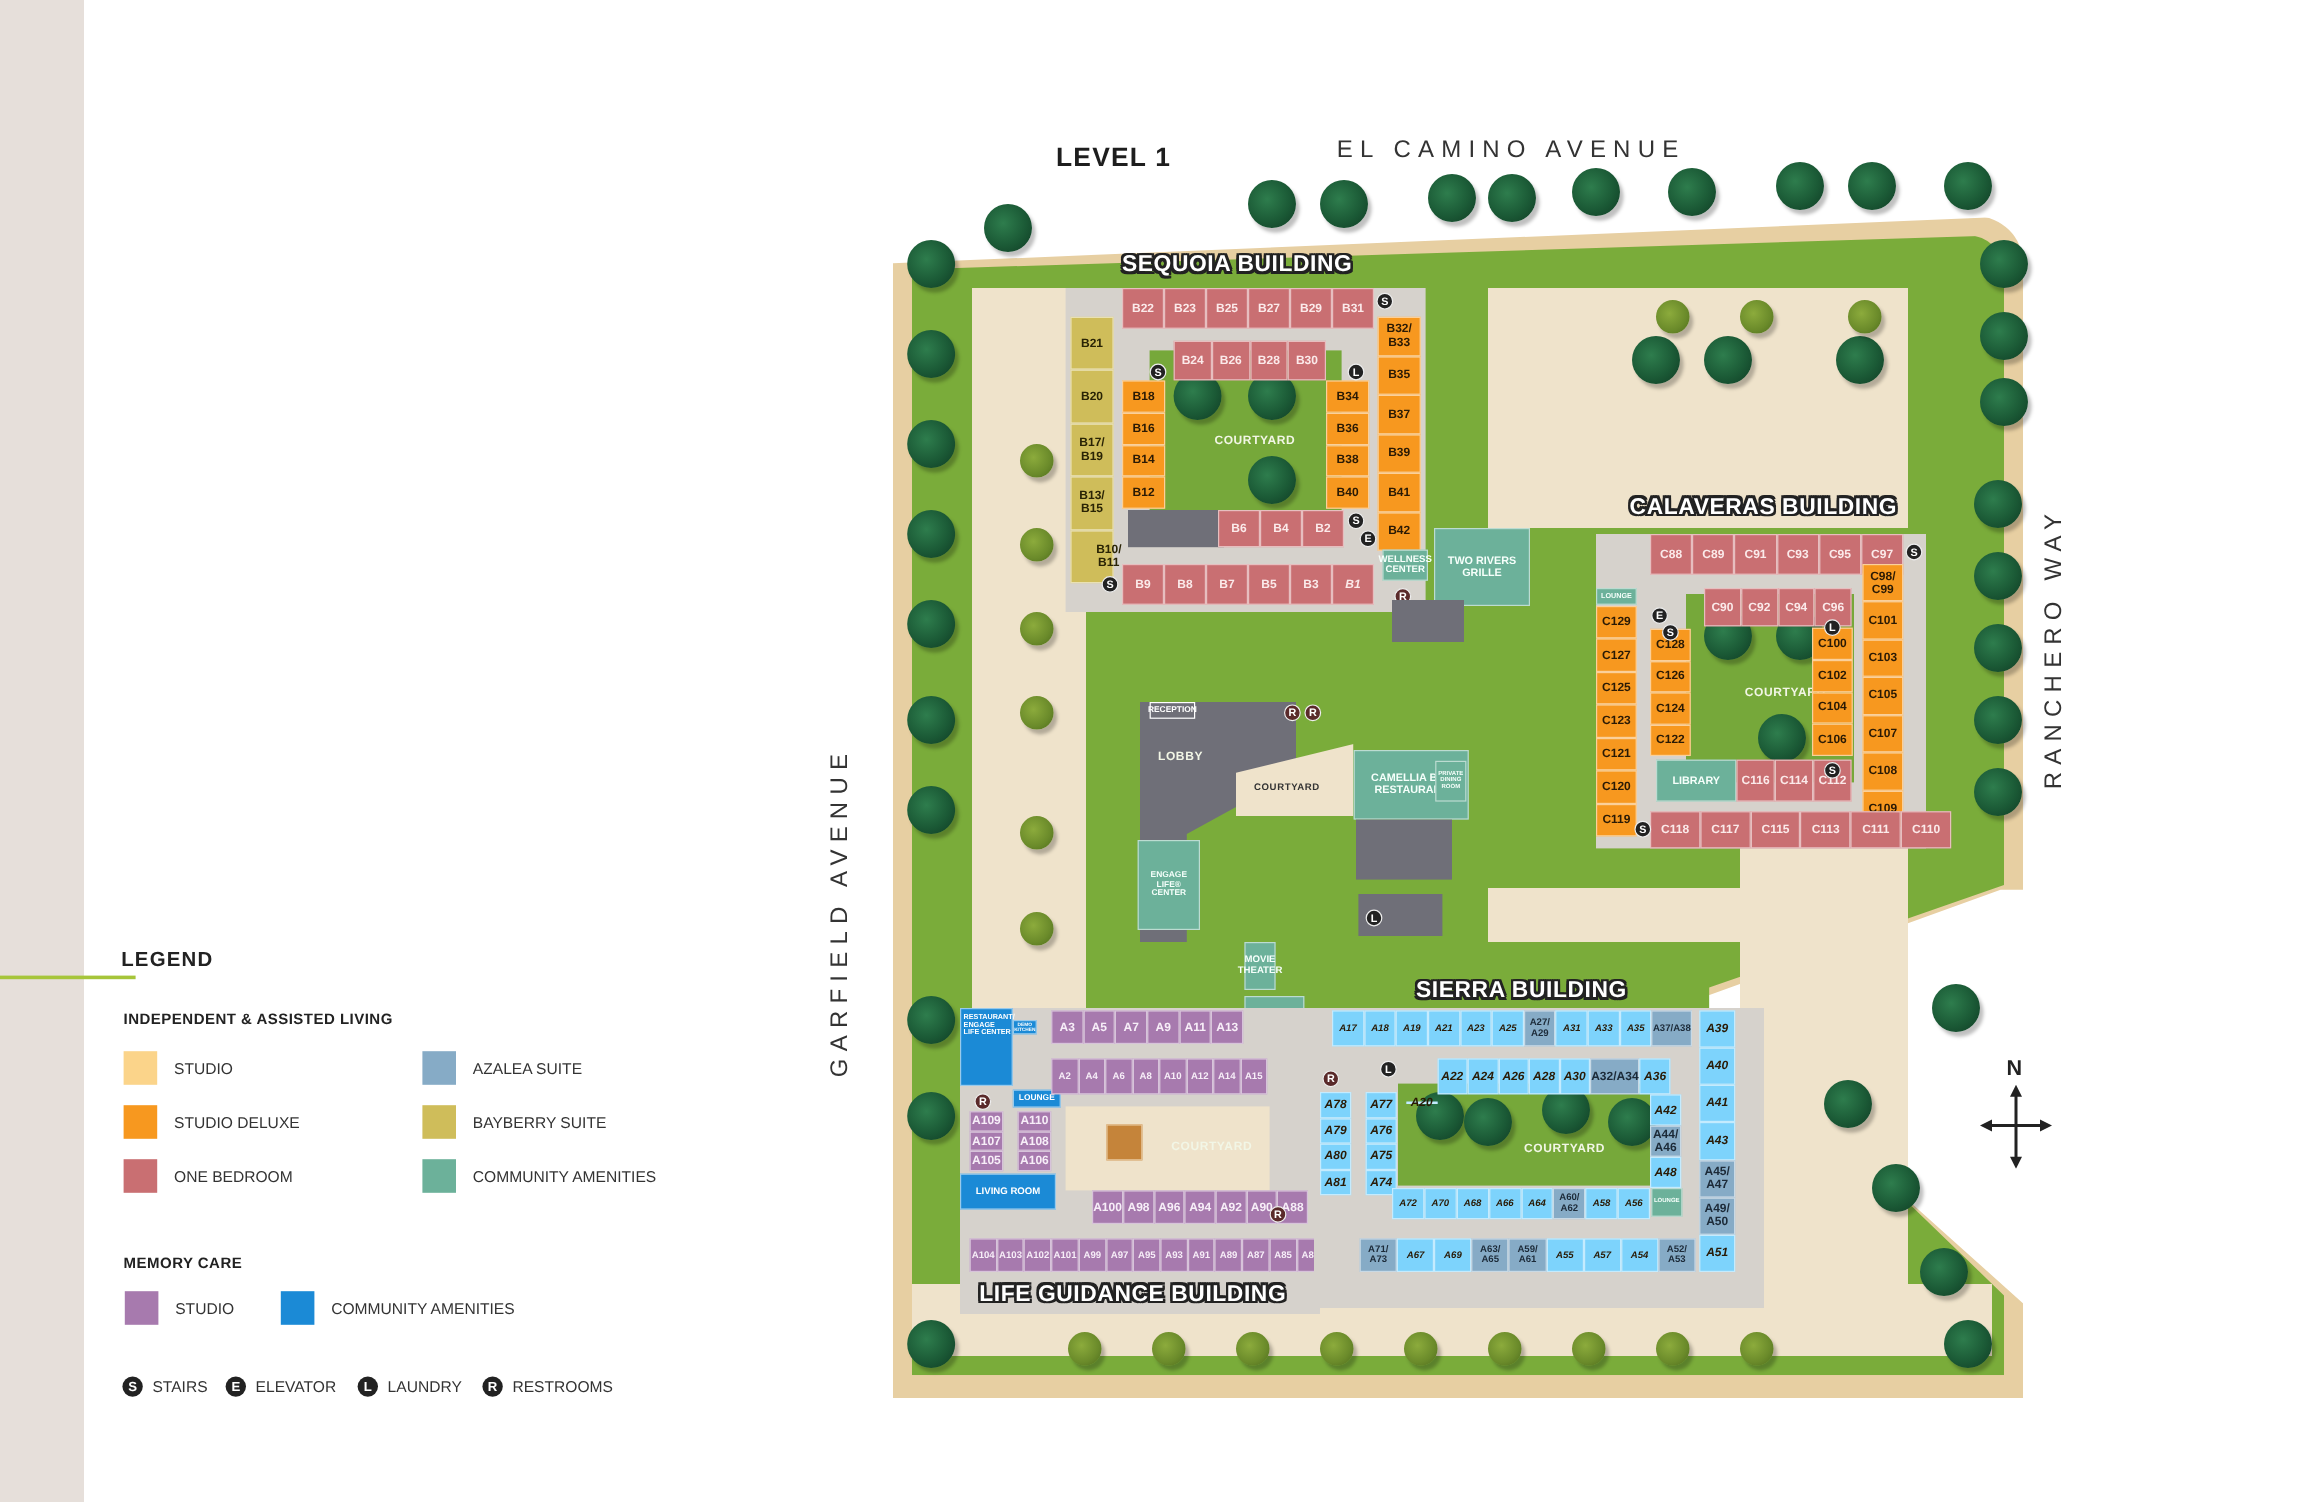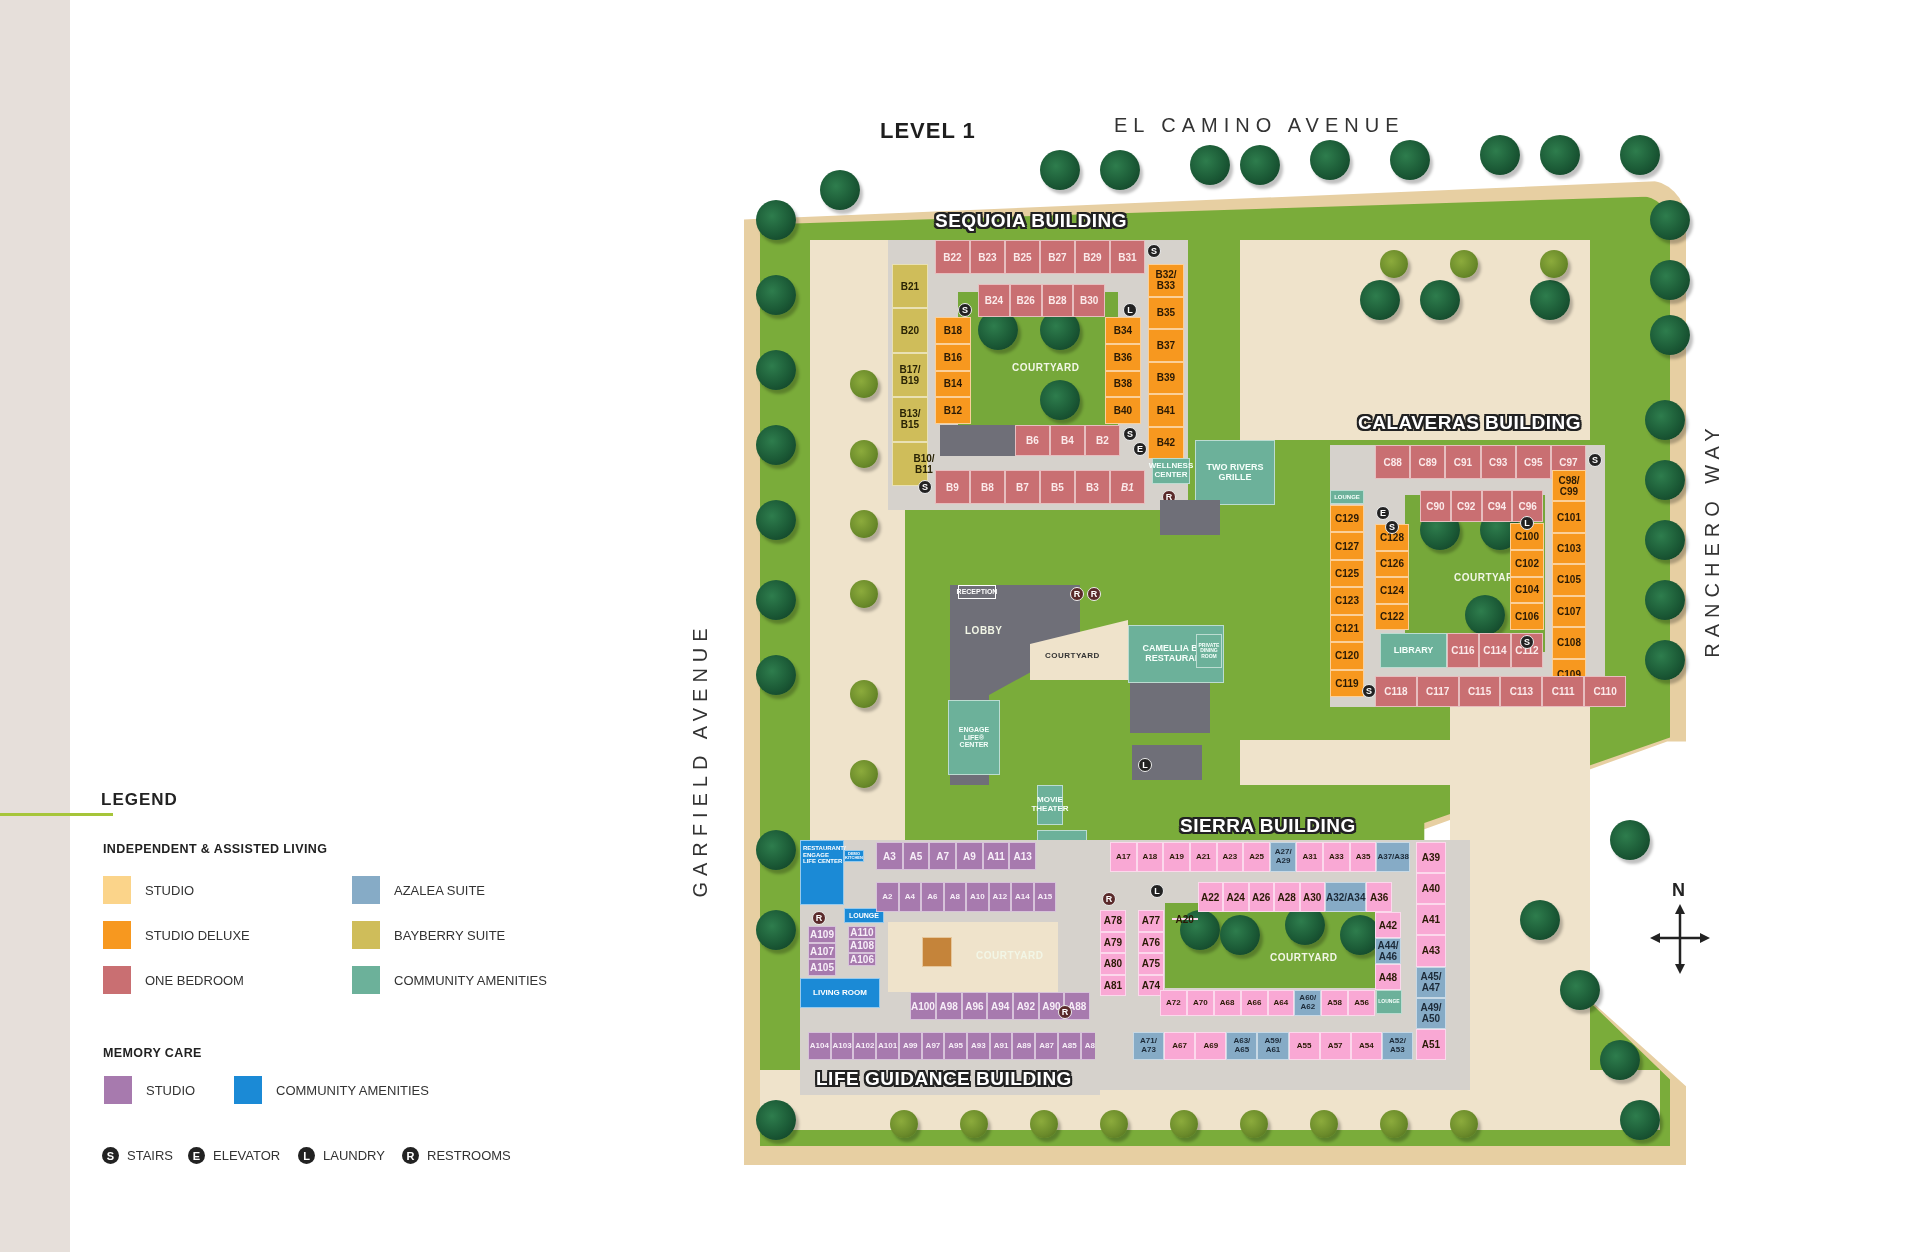--- a/index.html
+++ b/index.html
@@ -24,21 +24,21 @@
   .tree { position: absolute; width: 40px; height: 40px; border-radius: 50%;
           background: radial-gradient(circle at 40% 40%, #2e7d4d 0%, #1b5a36 55%, #0f3a23 100%);
           box-shadow: 3px 4px 3px rgba(0,0,0,0.25); }
   .tree.small { width: 28px; height: 28px; background: radial-gradient(circle at 40% 40%, #8cab3c 0%, #6a8a2a 60%, #4c6a1c 100%); }
   .gray { position: absolute; background: #6f6f78; }
 
   .unit { position: absolute; display: flex; align-items: center; justify-content: center; text-align: center;
           font-size: 10px; font-weight: 700; line-height: 1.1; border: 1px solid rgba(255,255,255,0.55); white-space: pre-line; }
   .ob { background: #c96f72; color: #fbeaea; }
   .sd { background: #f7981f; color: #2a1a05; }
-  .st { background: #f9a8d4; color: #2a1a05; }
+  .st { background: #7dd3fc; color: #2a1a05; font-style: italic; }
   .az { background: #86abc6; color: #1c2a38; }
   .bb { background: #cfbd5a; color: #2a2405; }
   .ca { background: #6cb19a; color: #f6fffb; }
   .mc { background: #a77aae; color: #f7eef8; }
   .mca { background: #1b8ad6; color: #ffffff; }
 
   .bldname { position: absolute; font-size: 19px; font-weight: 900; color: #fff; letter-spacing: 0.5px;
              text-shadow: -2px -2px 0 #222, 2px -2px 0 #222, -2px 2px 0 #222, 2px 2px 0 #222, 0 2px 0 #222, 2px 0 0 #222, -2px 0 0 #222, 0 -2px 0 #222; white-space: nowrap; }
   .cylabel { position: absolute; font-size: 10px; font-weight: 700; color: #f2f6e6; letter-spacing: 0.5px; }
   .cylabel.dark { color: #333; }
@@ -341,21 +341,21 @@
       <div class="unit mc" style="position: relative; flex: 1 1 0%; font-size: 8px;">A10</div>
       <div class="unit mc" style="position: relative; flex: 1 1 0%; font-size: 8px;">A12</div>
       <div class="unit mc" style="position: relative; flex: 1 1 0%; font-size: 8px;">A14</div>
       <div class="unit mc" style="position: relative; flex: 1 1 0%; font-size: 8px;">A15</div>
     </div>
   <div id="lg-left-a" class="abs" style="left:68px;top:786px;width:28px;height:50px;display:flex;flex-direction:column">
       <div class="unit mc" style="position: relative; flex: 1 1 0%;">A109</div>
       <div class="unit mc" style="position: relative; flex: 1 1 0%;">A107</div>
       <div class="unit mc" style="position: relative; flex: 1 1 0%;">A105</div>
     </div>
-  <div id="lg-left-b" class="abs" style="left:108px;top:786px;width:28px;height:40px;display:flex;flex-direction:column">
+  <div id="lg-left-b" class="abs" style="left:108px;top:786px;width:28px;height:50px;display:flex;flex-direction:column">
       <div class="unit mc" style="position: relative; flex: 1 1 0%;">A110</div>
       <div class="unit mc" style="position: relative; flex: 1 1 0%;">A108</div>
       <div class="unit mc" style="position: relative; flex: 1 1 0%;">A106</div>
     </div>
   <div id="lg-inner-bottom" class="abs" style="left:170px;top:852px;width:180px;height:28px;display:flex">
       <div class="unit mc" style="position: relative; flex: 1 1 0%;">A100</div>
       <div class="unit mc" style="position: relative; flex: 1 1 0%;">A98</div>
       <div class="unit mc" style="position: relative; flex: 1 1 0%;">A96</div>
       <div class="unit mc" style="position: relative; flex: 1 1 0%;">A94</div>
       <div class="unit mc" style="position: relative; flex: 1 1 0%;">A92</div>

